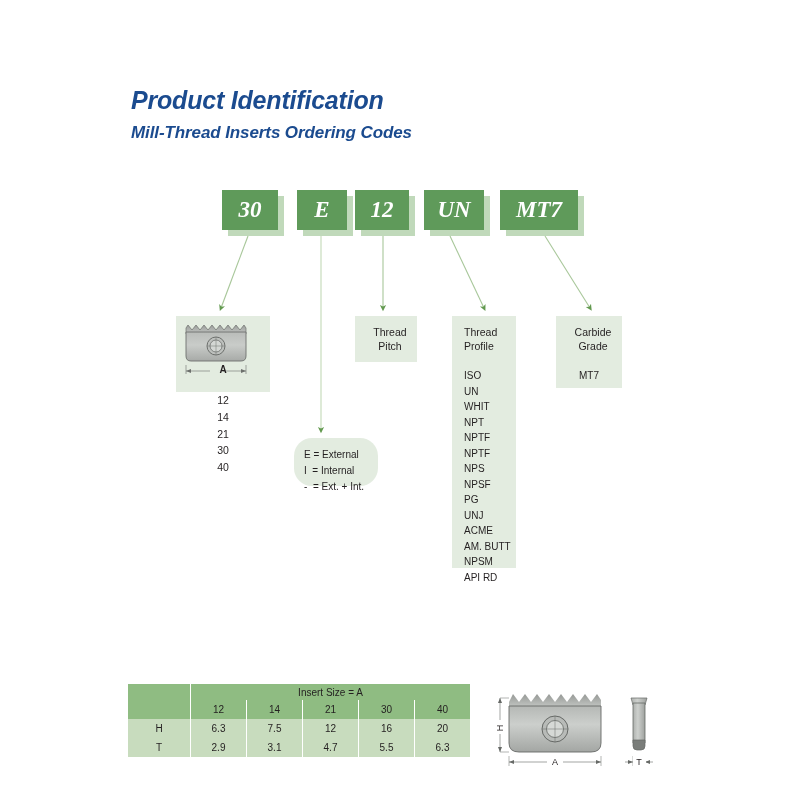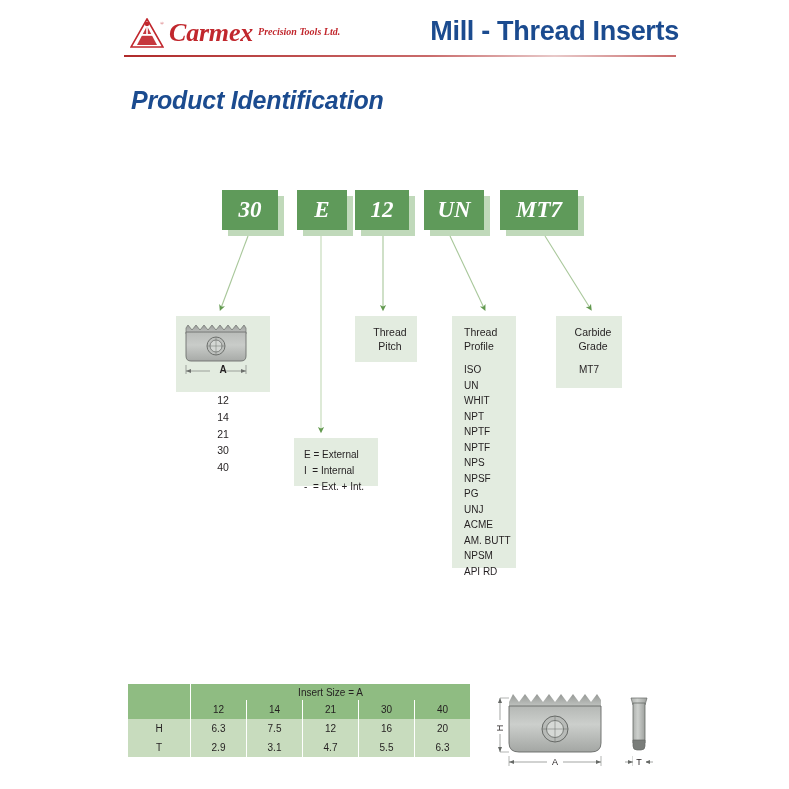--- a/index.html
+++ b/index.html
@@ -60,21 +60,21 @@
     z-index:3;
   }
 
   
   .expbox{
     position:absolute;background:#e3ece0;z-index:2;
     font-size:10px;color:#231f20;line-height:1.45;
   }
   .expbox .ebtitle{padding:10px 0 0 8px;text-align:center;font-size:10.5px;line-height:1.3;}
   .expbox.left-align .ebtitle{text-align:left;padding-left:12px;}
-  .expbox .eblist{margin-top:9px;text-align:center;}
+  .expbox .eblist{margin-top:15px;text-align:center;}
   .expbox.left-align .eblist{text-align:left;padding-left:12px;}
   .expbox .eblist div{line-height:1.55;}
   .expbox .eblines{padding:9px 0 0 10px;font-size:10px;line-height:1.6;}
   .expbox .eblines div{white-space:pre;}
 
   .sizelist{
     position:absolute;text-align:center;font-size:10.5px;
     color:#231f20;line-height:1.6;z-index:3;
   }
 
@@ -97,40 +97,23 @@
   .tbl .col{width:55px;}
   .tbl td:last-child,.tbl th:last-child{border-right:none;}
   .tbl .spanhdr{font-size:10px;height:16px;}
   .tbl .rowlabel{font-size:10px;}
 </style>
 </head>
 <body>
 
 <div class="page">
 
-  <div class="header">
-
-    <div class="logo">
-      <svg class="logo-mark" viewBox="0 0 34 30">
-        <polygon points="17,1 33,29 1,29" fill="none" stroke="#c1272d" stroke-width="1.6"></polygon>
-        <polygon points="17,8 27,27 7,27" fill="#c1272d" opacity="0.92"></polygon>
-        <circle cx="17" cy="6" r="2.2" fill="#c1272d"></circle>
-        <rect x="16.2" y="8" width="1.6" height="9" fill="#ffffff"></rect>
-        <rect x="11" y="16" width="12" height="1.8" fill="#ffffff"></rect>
-        <text x="30" y="7" font-size="5" fill="#c1272d" font-family="Liberation Serif, serif">®</text>
-      </svg>
-      <span class="logo-word">Carmex</span>
-      <span class="logo-sub">Precision Tools Ltd.</span>
-    </div>
-
-    <div class="header-title">Mill - Thread Inserts</div>
-    <div class="header-rule"></div>
-  </div>
 
   <div class="sec-title">Product Identification</div>
+  <div class="sec-sub">Mill-Thread Inserts Ordering Codes</div>
 
   <div class="codebox" style="left:222px;top:190px;width:56px;">30</div>
   <div class="codebox" style="left:297px;top:190px;width:50px;">E</div>
   <div class="codebox" style="left:355px;top:190px;width:54px;">12</div>
   <div class="codebox" style="left:424px;top:190px;width:60px;">UN</div>
   <div class="codebox" style="left:500px;top:190px;width:78px;">MT7</div>
 
   <div class="expbox" style="left:176px;top:316px;width:94px;height:76px;"></div>
 
   <svg style="position:absolute;left:176px;top:316px;width:94px;height:76px;z-index:3;" viewBox="0 0 94 76">
@@ -161,21 +144,21 @@
   <div style="position:absolute;left:176px;top:364px;width:94px;text-align:center;font-size:10px;font-weight:bold;color:#231f20;z-index:4;">A</div>
 
   <div class="sizelist" style="left:176px;top:392px;width:94px;">
     <div>12</div>
     <div>14</div>
     <div>21</div>
     <div>30</div>
     <div>40</div>
   </div>
 
-  <div class="expbox" style="left:294px;top:438px;width:84px;height:48px;">
+  <div class="expbox" style="left:294px;top:438px;width:84px;height:48px;border-radius:18px;">
     <div class="eblines">
       <div>E = External</div>
       <div>I  = Internal</div>
       <div>-  = Ext. + Int.</div>
     </div>
   </div>
 
   <div class="expbox" style="left:355px;top:316px;width:62px;height:46px;">
     <div class="ebtitle">
       <div>Thread</div>

